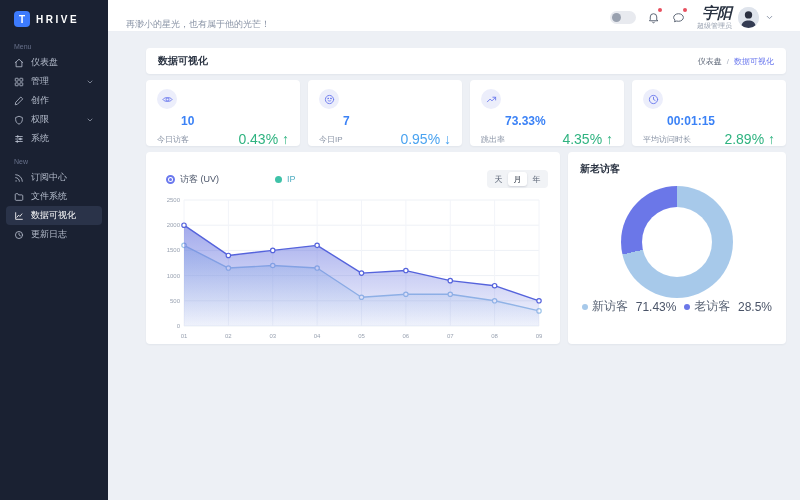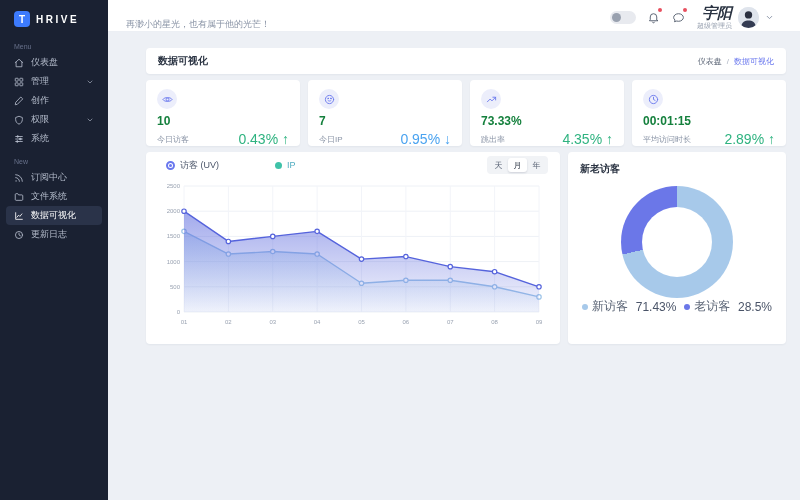--- a/index.html
+++ b/index.html
@@ -47,29 +47,29 @@
     justify-content:space-between; padding:0 12px; }
   .page-title { font-size:10px; font-weight:bold; color:#2a3342; }
   .breadcrumb { font-size:8px; color:#5a6475; display:flex; gap:5px; align-items:center; }
   .breadcrumb .sep { color:#aab2c0; }
   .breadcrumb .current { color:#6a78ee; }
   .breadcrumb .root { cursor:pointer; }
 
   .stat-card { top:48px; width:154px; height:66px; padding:9px 11px; }
   .stat-icon { width:20px; height:20px; border-radius:50%; background:#ecEEfb; background:#eceefb;
     display:flex; align-items:center; justify-content:center; color:#6a78ee; }
-  .stat-value { font-size:12px; font-weight:bold; color:#15803d; margin-top:5px; }
+  .stat-value { font-size:12px; font-weight:bold; color:#3b82f6; margin-top:5px;margin-left:24px; }
   .stat-foot { display:flex; justify-content:space-between; align-items:center; margin-top:3px; }
   .stat-label { font-size:8px; color:#8a94a6; }
   .delta { font-size:14px; }
   .delta.up { color:#2fb380; }
   .delta.down { color:#4aa3f0; }
 
   .chart-card { left:38px; top:120px; width:414px; height:192px; }
-  .chart-head { display:flex; align-items:center; padding:4px 12px 2px 12px; }
+  .chart-head { display:flex; align-items:center; padding:18px 12px 2px 12px; }
   .radio-item { display:flex; align-items:center; gap:5px; font-size:9px; cursor:pointer; }
   .radio-item.uv { color:#4a5468; margin-left:8px; }
   .radio-item.ip { color:#53aec2; margin-left:56px; }
   .radio-ring { width:9px; height:9px; border-radius:50%; border:2px solid #6a78ee;
     display:flex; align-items:center; justify-content:center; }
   .radio-ring i { width:3px; height:3px; border-radius:50%; background:#6a78ee; }
   .dot { width:7px; height:7px; border-radius:50%; }
   .seg { margin-left:auto; display:flex; background:#f1f3f6; border-radius:4px; padding:2px; }
   .seg button { border:0; background:transparent; font-size:8px; color:#5a6475; width:19px;
     height:14px; border-radius:3px; cursor:pointer; font-family:inherit; }

